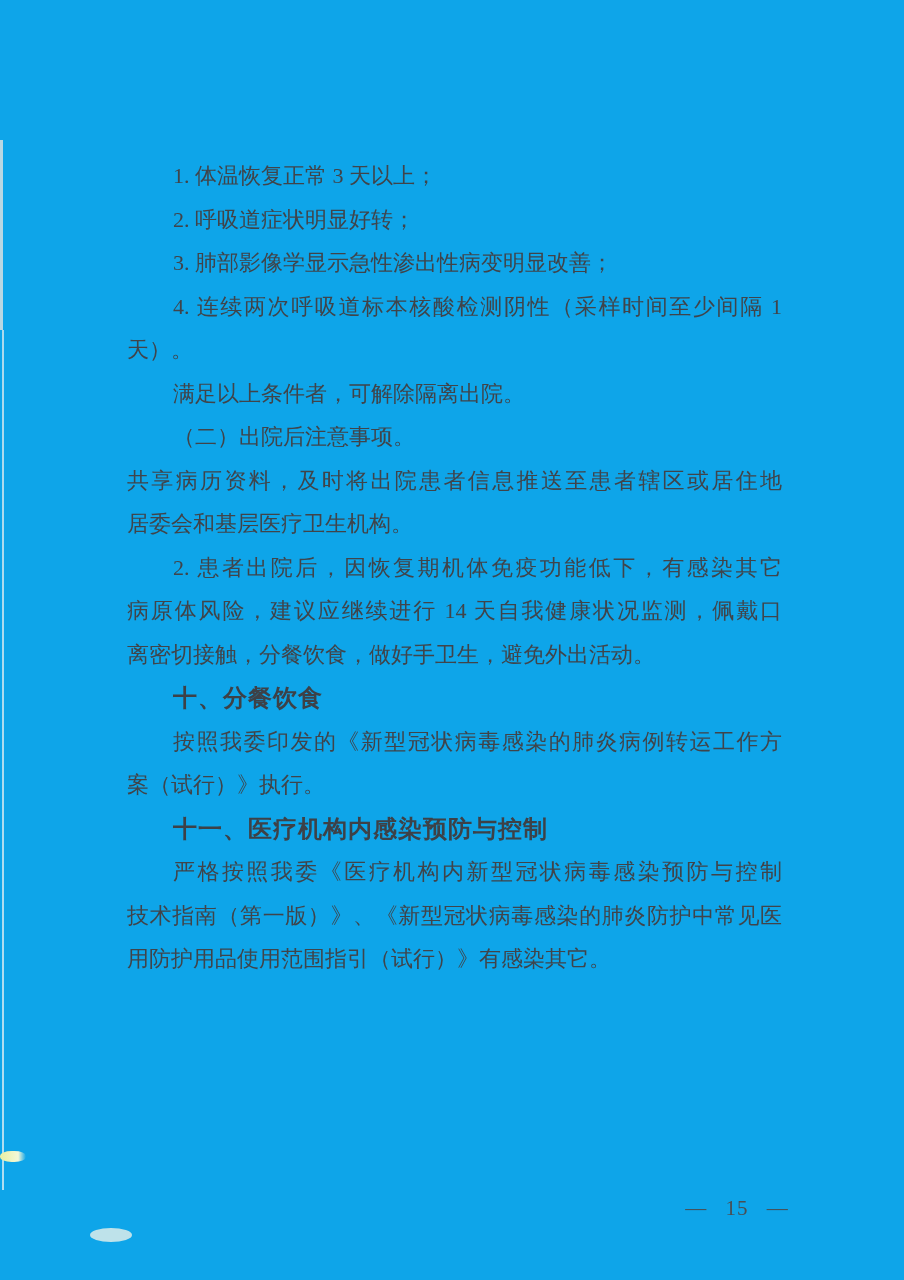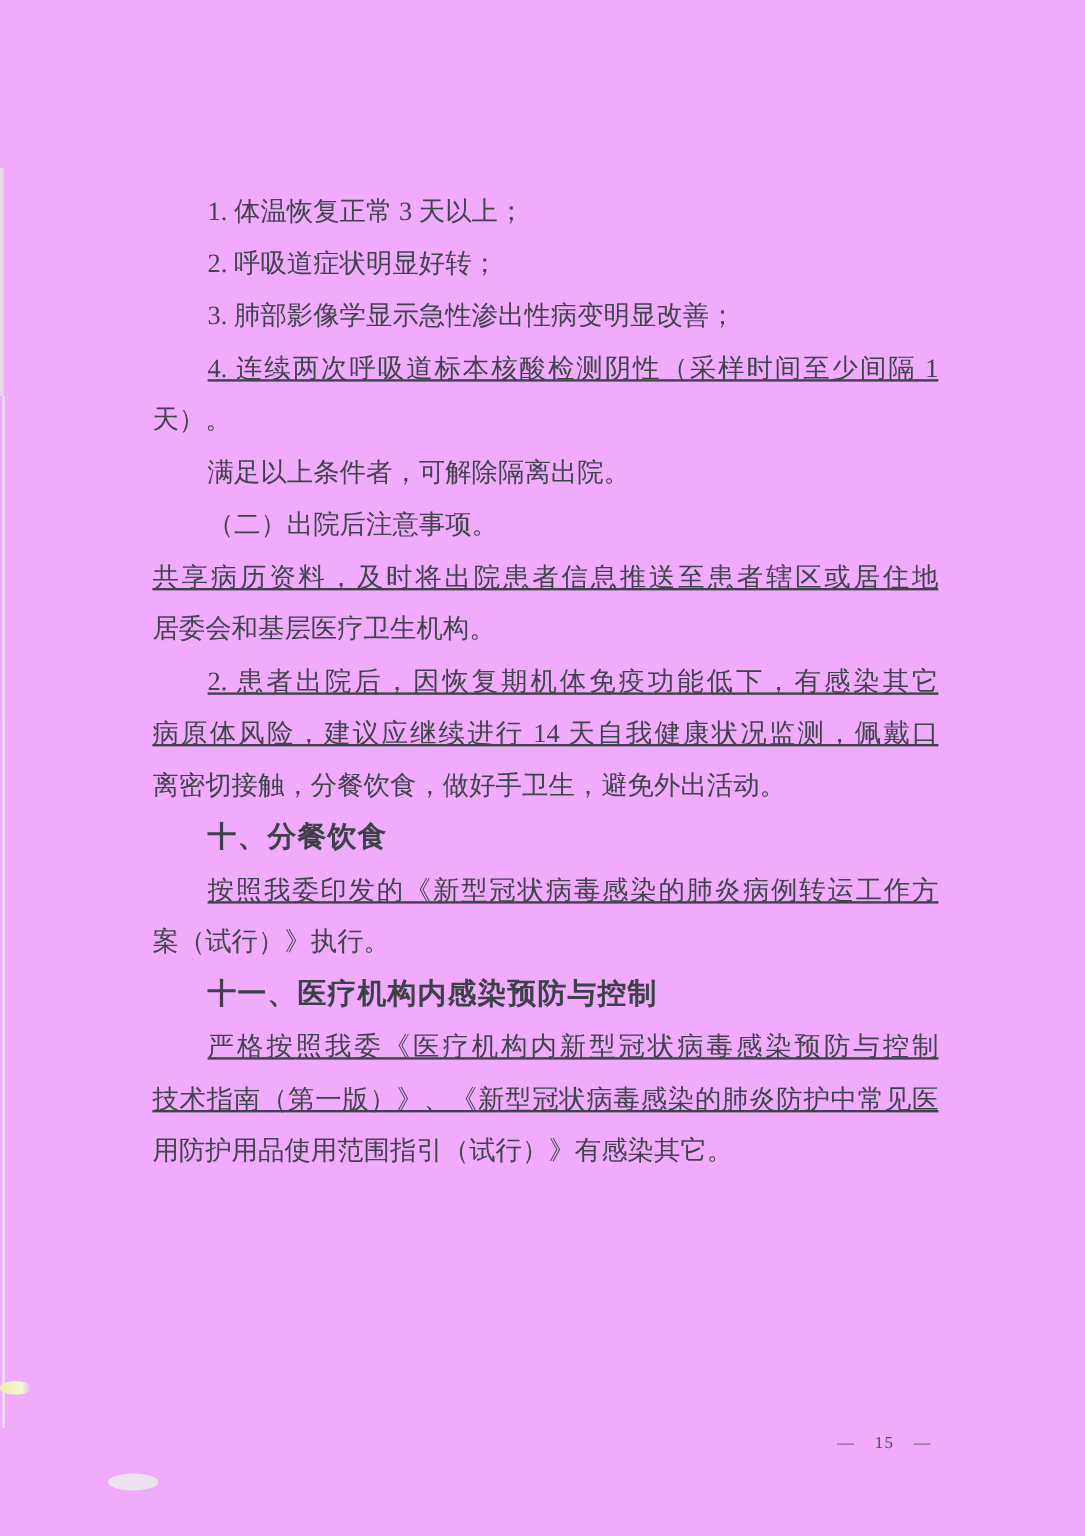--- a/index.html
+++ b/index.html
@@ -10,21 +10,21 @@
   body {
     width: 904px;
     height: 1280px;
     overflow: hidden;
     font-family: "Liberation Serif", serif;
   }
   .page {
     position: relative;
     width: 904px;
     height: 1280px;
-    background: #f0abfc;
+    background: #0ea5e9;
   }
   
   .edge-strip {
     position: absolute;
     left: 0;
     top: 140px;
     width: 3px;
     height: 190px;
     background: #e3e3e1;
     opacity: 0.8;
@@ -69,38 +69,37 @@
     line-height: 43.5px;
     font-size: 22px;
     white-space: pre-wrap;
   }
   .indent {
     padding-left: 46px;
   }
   .just {
     text-align: justify;
     text-align-last: justify;
-    text-decoration: underline;
   }
   .bold {
     font-weight: normal;
   }
   .heading {
     font-family: "Liberation Sans", sans-serif;
     font-weight: bold;
     font-size: 24px;
     color: #3d4147;
     letter-spacing: 1px;
   }
   .page-number {
     position: absolute;
     left: 672px;
     top: 1196px;
     width: 130px;
-    font-size: 14px;
+    font-size: 21px;
     color: #4a4e53;
     letter-spacing: 1px;
     word-spacing: 12px;
     text-align: center;
     white-space: nowrap;
   }
 </style>
 </head>
 <body>
 

